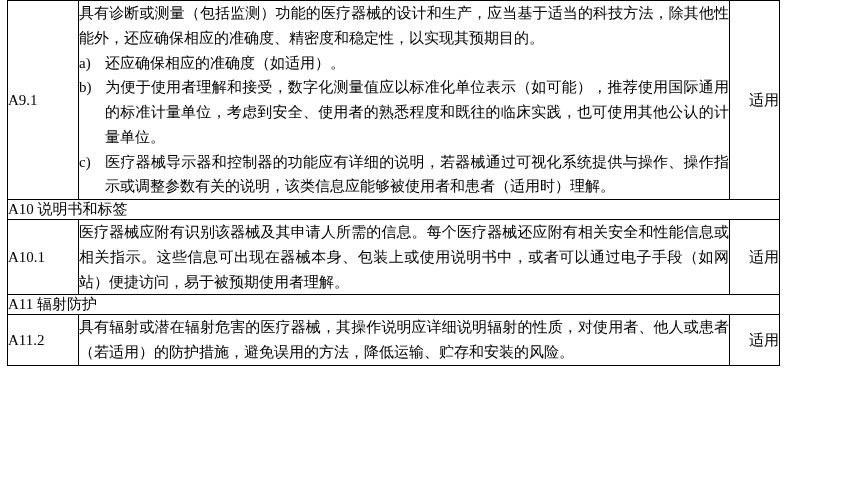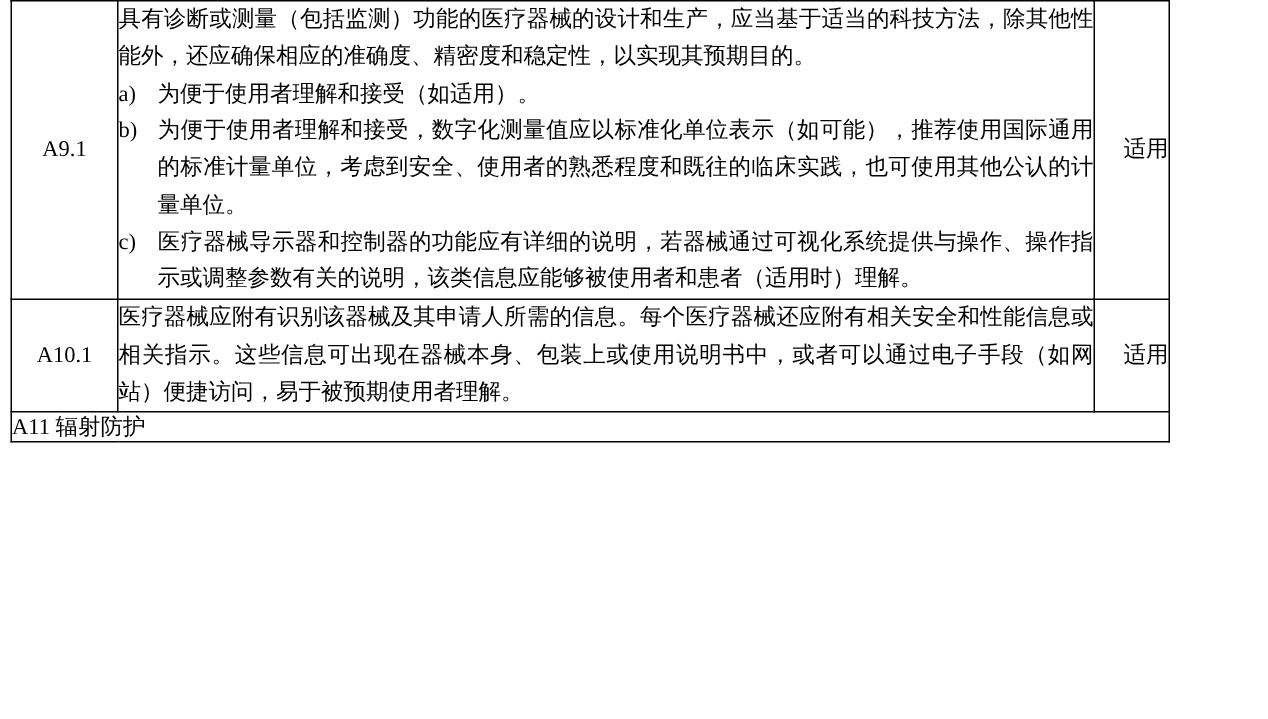--- a/index.html
+++ b/index.html
@@ -26,21 +26,21 @@
     margin-left: 7px;
     table-layout: fixed;
   }
   table.reqtable td {
     border: 1px solid #000000;
     vertical-align: middle;
     padding: 0;
   }
   .col-id {
     width: 70px;
-    text-align: center;
+    text-align: left;
     font-size: 15px;
     line-height: 1.5;
   }
   .col-body {
     width: 650px;
     padding: 5px 8px 6px 8px;
     font-size: 15px;
     line-height: 1.65;
     text-align: justify;
     text-justify: inter-ideograph;
@@ -80,38 +80,48 @@
       <col class="c1">
         <col class="c2">
         <col class="c3">
     </colgroup>
     <tbody>
 
       <tr>
         <td class="col-id">A9.1</td>
         <td class="col-body">
           <p class="para">具有诊断或测量（包括监测）功能的医疗器械的设计和生产，应当基于适当的科技方法，除其他性能外，还应确保相应的准确度、精密度和稳定性，以实现其预期目的。</p>
-          <p class="list-item"><span class="marker">a)</span><span>为便于使用者理解和接受（如适用）。</span></p>
+          <p class="list-item"><span class="marker">a)</span><span>还应确保相应的准确度（如适用）。</span></p>
           <p class="list-item"><span class="marker">b)</span><span>为便于使用者理解和接受，数字化测量值应以标准化单位表示（如可能），推荐使用国际通用的标准计量单位，考虑到安全、使用者的熟悉程度和既往的临床实践，也可使用其他公认的计量单位。</span></p>
           <p class="list-item"><span class="marker">c)</span><span>医疗器械导示器和控制器的功能应有详细的说明，若器械通过可视化系统提供与操作、操作指示或调整参数有关的说明，该类信息应能够被使用者和患者（适用时）理解。</span></p>
         </td>
         <td class="col-apply">适用</td>
       </tr>
 
+      <tr class="section-row">
+        <td colspan="3">A10  说明书和标签</td>
+      </tr>
 
       <tr>
         <td class="col-id">A10.1</td>
         <td class="col-body">
           <p class="para">医疗器械应附有识别该器械及其申请人所需的信息。每个医疗器械还应附有相关安全和性能信息或相关指示。这些信息可出现在器械本身、包装上或使用说明书中，或者可以通过电子手段（如网站）便捷访问，易于被预期使用者理解。</p>
         </td>
         <td class="col-apply">适用</td>
       </tr>
 
       <tr class="section-row">
         <td colspan="3">A11  辐射防护</td>
       </tr>
 
 
+      <tr>
+        <td class="col-id">A11.2</td>
+        <td class="col-body">
+          <p class="para">具有辐射或潜在辐射危害的医疗器械，其操作说明应详细说明辐射的性质，对使用者、他人或患者（若适用）的防护措施，避免误用的方法，降低运输、贮存和安装的风险。</p>
+        </td>
+        <td class="col-apply">适用</td>
+      </tr>
 
 
     </tbody>
   </table>
 </div>
 
 </body></html>

